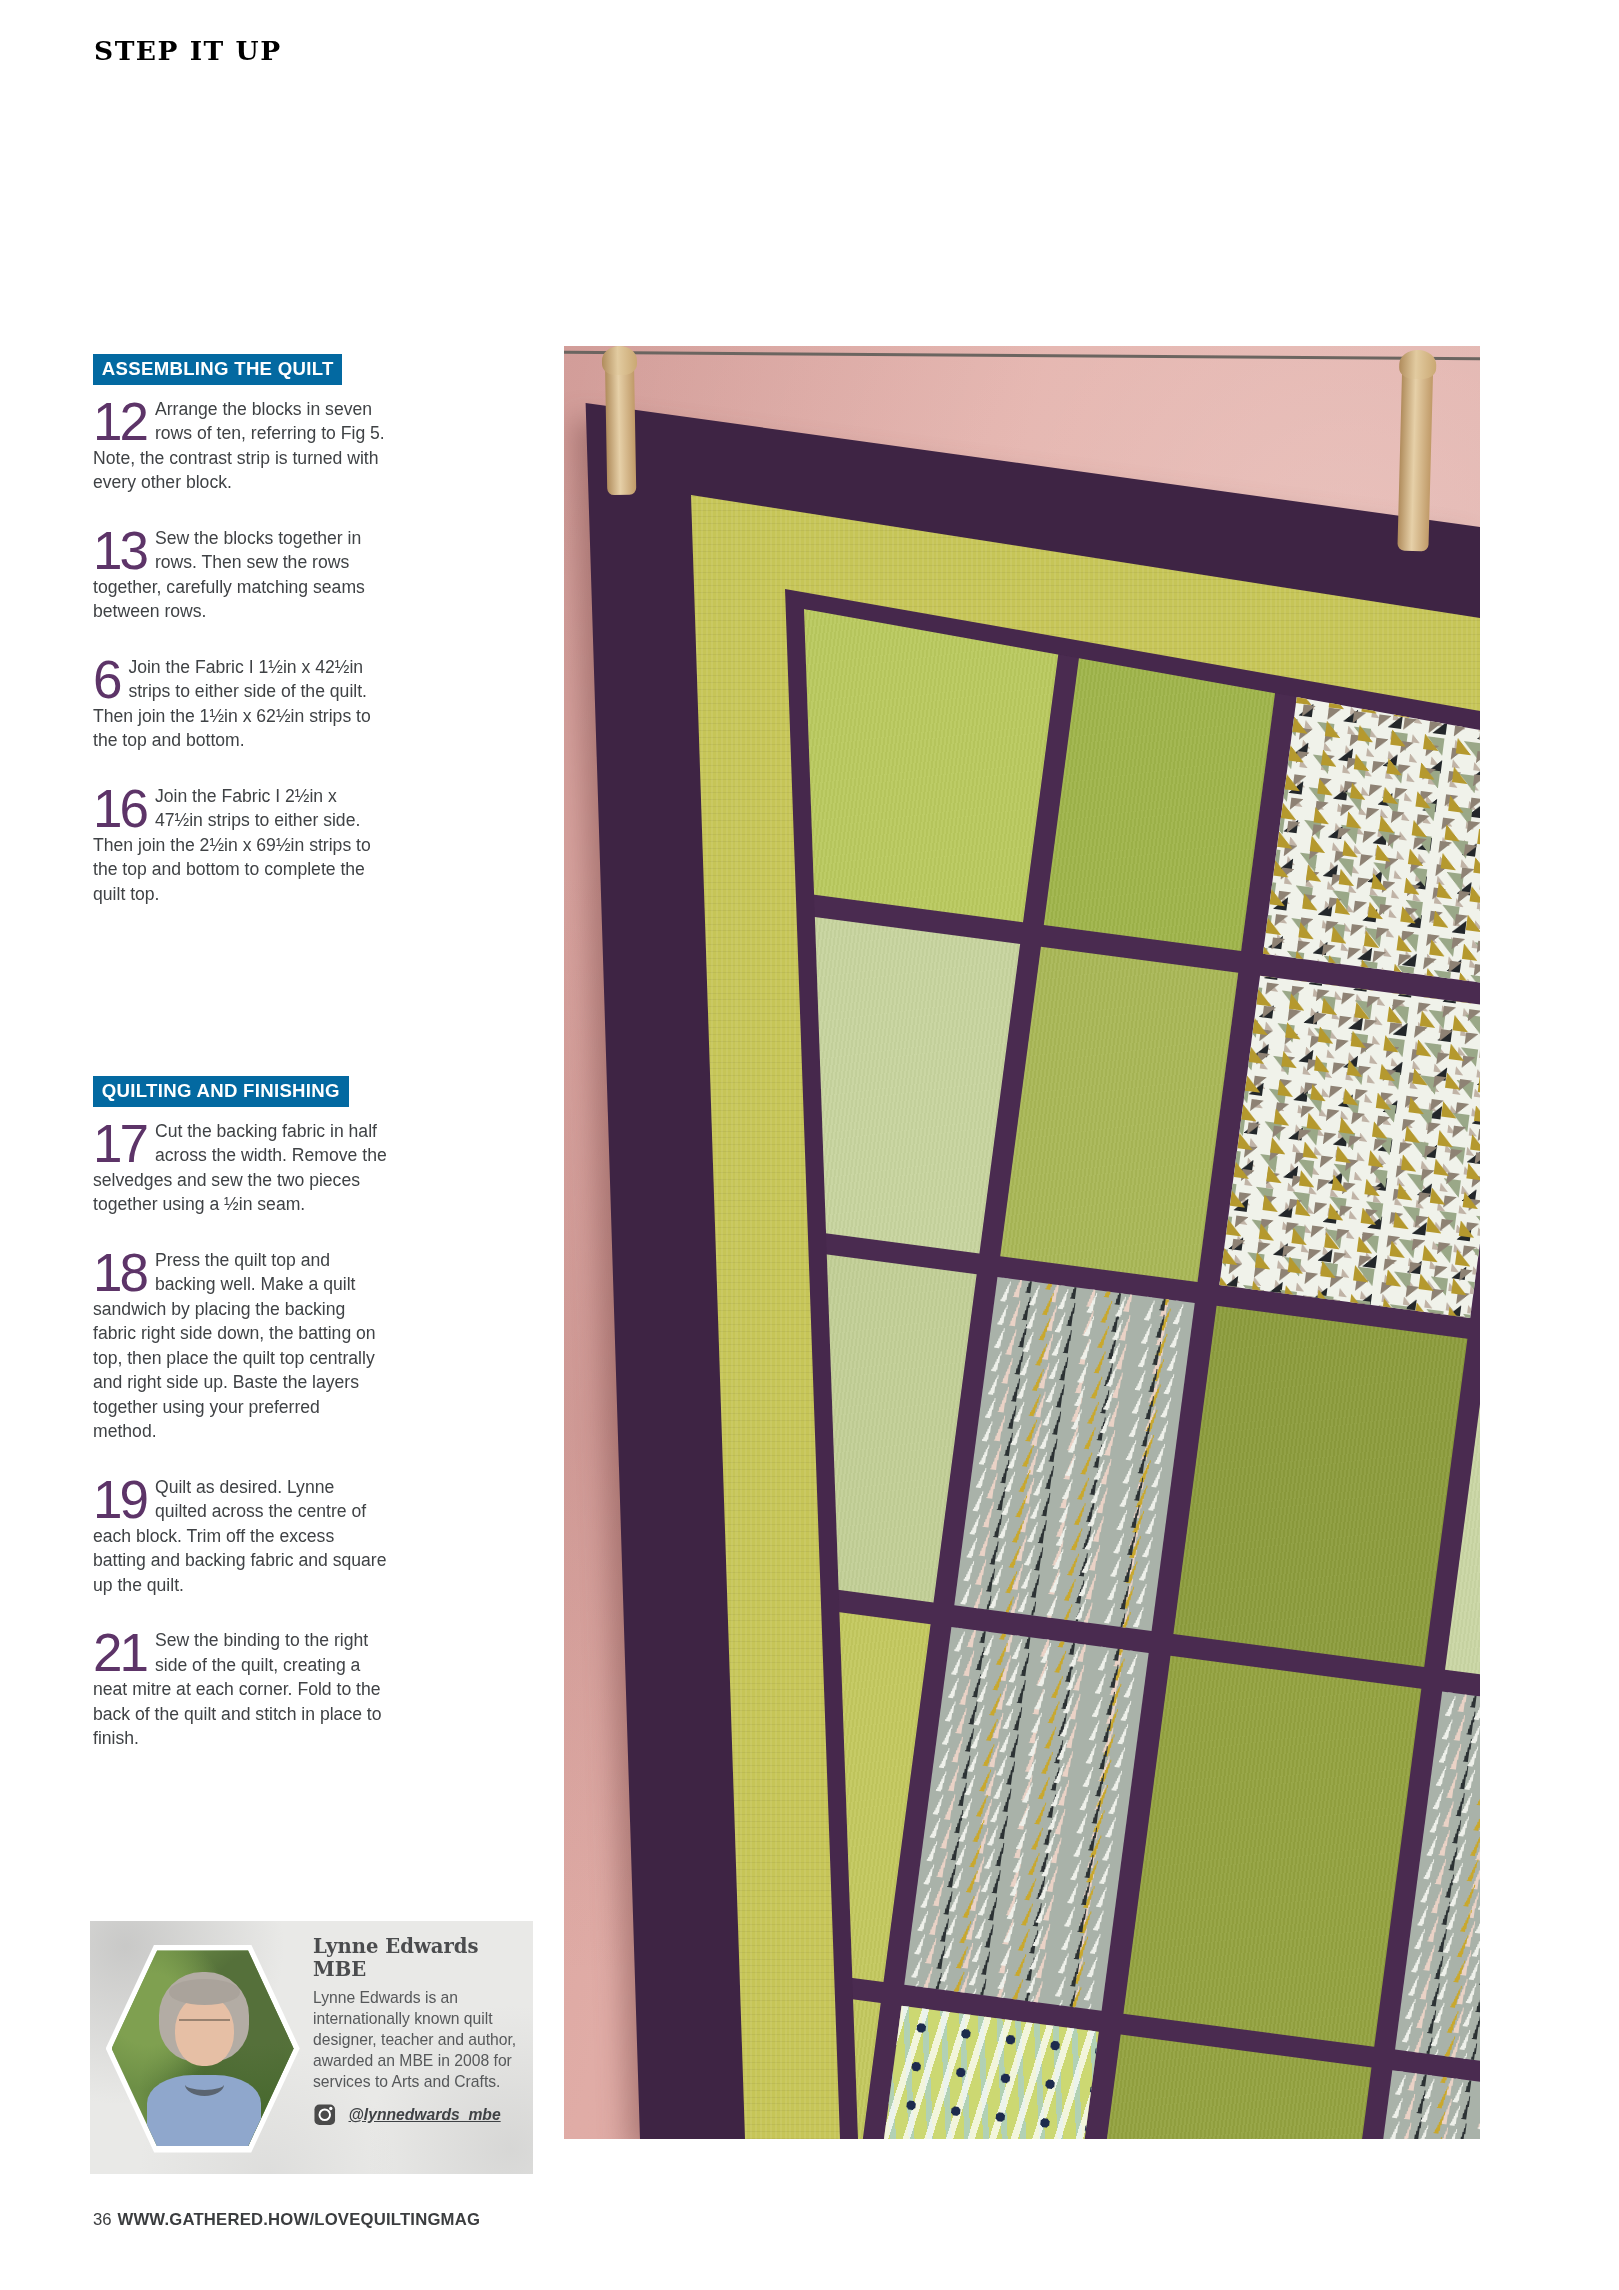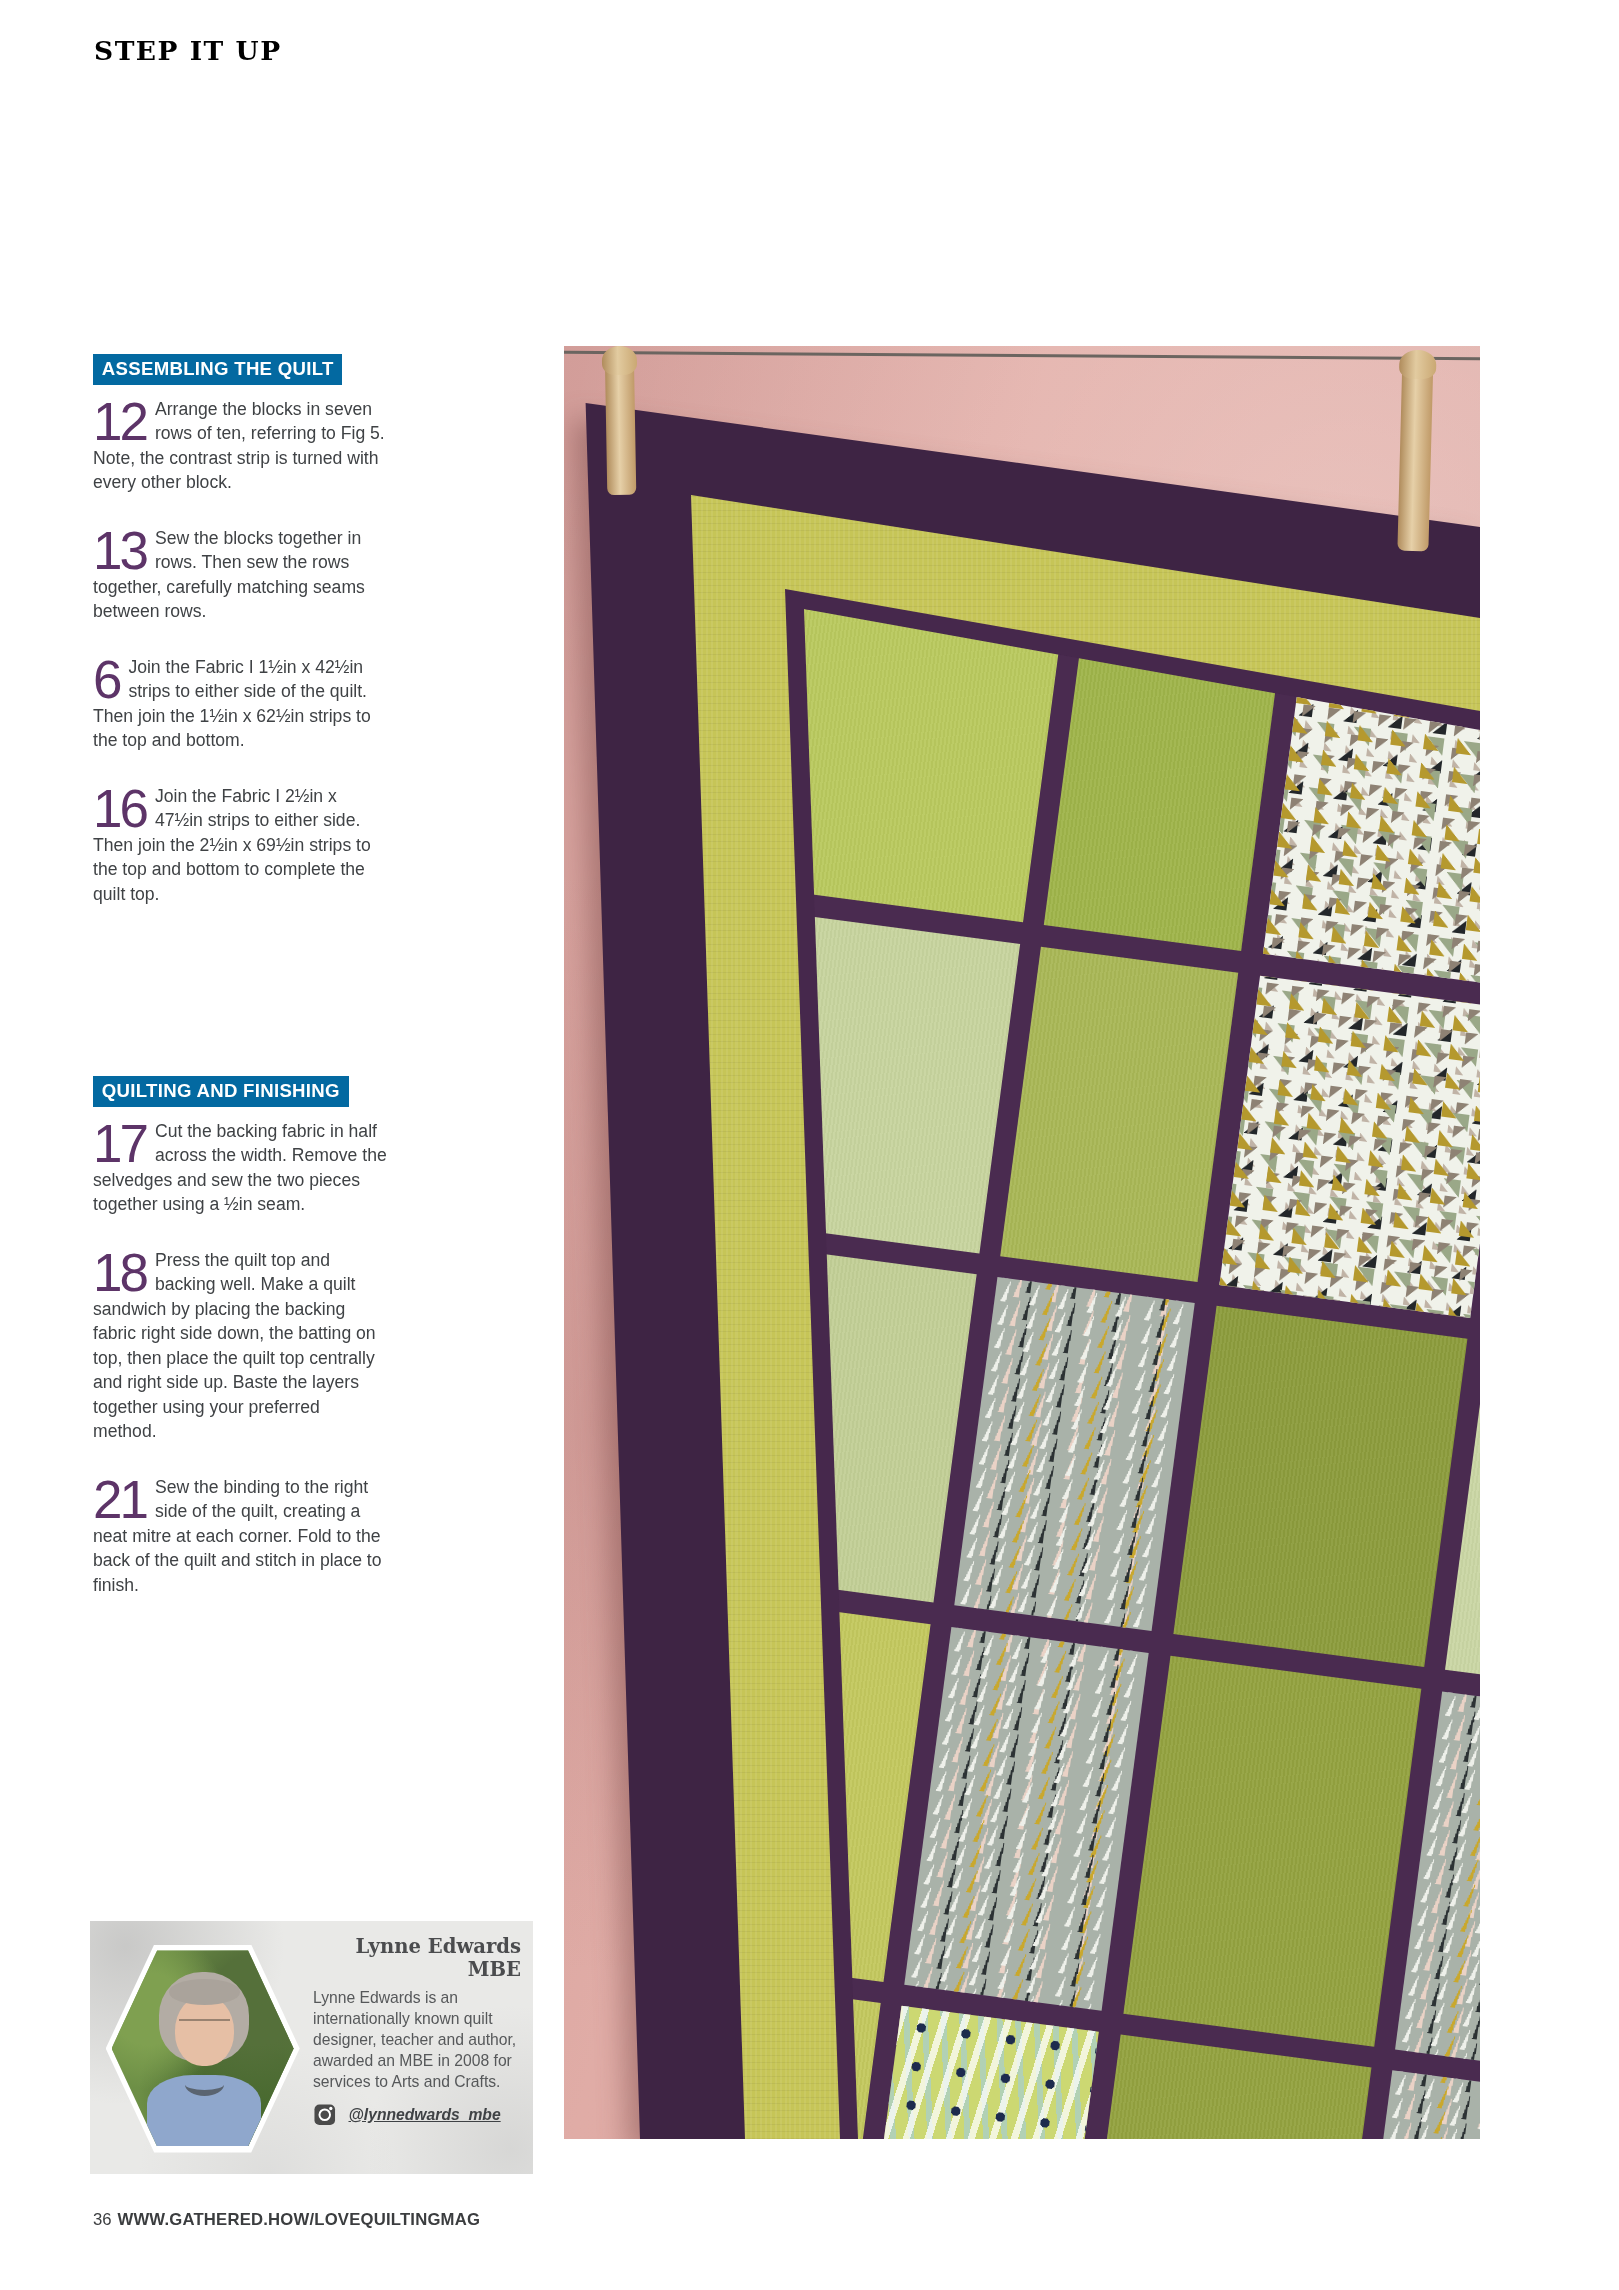--- a/index.html
+++ b/index.html
@@ -54,21 +54,21 @@
   }
   .hair{position:absolute;left:47px;top:21.6px;width:90px;height:90px;border-radius:48% 48% 42% 42%;background:#b3aca4;}
   .face{position:absolute;left:63px;top:45px;width:59px;height:71px;border-radius:50% 50% 46% 46%;background:#e6bfa5;}
   .fringe{position:absolute;left:57px;top:29px;width:71px;height:25.5px;border-radius:50%;background:#aaa39b;}
   .glasses{position:absolute;left:67px;top:69px;width:51px;height:11.8px;
     border-top:2px solid rgba(90,80,70,.55);}
   .shoulders{position:absolute;left:35px;top:125px;width:114px;height:71px;border-radius:40% 40% 0 0;background:#8fa7cc;}
   .necklace{position:absolute;left:73px;top:122px;width:39px;height:17.6px;border-radius:0 0 50% 50%;
     border-bottom:6.9px solid #5a6470;}
   .bio-text{position:absolute;left:223px;top:13.7px;width:208px;}
-  .bio-name{font-family:"DejaVu Serif", serif;font-weight:bold;font-size:19.6px;color:#4b4c4e;margin-bottom:5.9px;text-align:right;}
+  .bio-name{font-family:"DejaVu Serif", serif;font-weight:bold;font-size:19.6px;color:#4b4c4e;margin-bottom:5.9px;}
   .bio-desc{font-size:15.7px;line-height:21px;color:#56585a;}
   .insta-row{position:absolute;left:223px;top:182px;display:flex;align-items:center;gap:12px;}
   .insta-handle{font-size:15.7px;font-style:italic;font-weight:bold;color:#3f4245;text-decoration:underline;}
   
   .footer{position:absolute;left:93px;top:2210px;font-size:16.7px;color:#3b3d3f;}
   .footer .url{font-weight:bold;margin-left:5.9px;letter-spacing:0.2px;}
   
   .photo{
     position:absolute;left:564px;top:346px;width:916px;height:1793px;overflow:hidden;
     background:
@@ -163,20 +163,24 @@
   <div class="section-bar">QUILTING AND FINISHING</div>
   <div class="step">
     <span class="step-num">17</span>
     <span class="step-text">Cut the backing fabric in half across the width. Remove the selvedges and sew the two pieces together using a ½in seam.</span>
   </div>
   <div class="step">
     <span class="step-num">18</span>
     <span class="step-text">Press the quilt top and backing well. Make a quilt sandwich by placing the backing fabric right side down, the batting on top, then place the quilt top centrally and right side up. Baste the layers together using your preferred method.</span>
   </div>
   <div class="step">
+    <span class="step-num">19</span>
+    <span class="step-text">Quilt as desired. Lynne quilted across the centre of each block. Trim off the excess batting and backing fabric and square up the quilt.</span>
+  </div>
+  <div class="step">
     <span class="step-num">21</span>
     <span class="step-text">Sew the binding to the right side of the quilt, creating a neat mitre at each corner. Fold to the back of the quilt and stitch in place to finish.</span>
   </div>
 </div>
 
 <div class="bio-box">
   <div class="hex-white">
     <div class="hex-photo">
       <div class="shoulders"></div>
       <div class="hair"></div>

